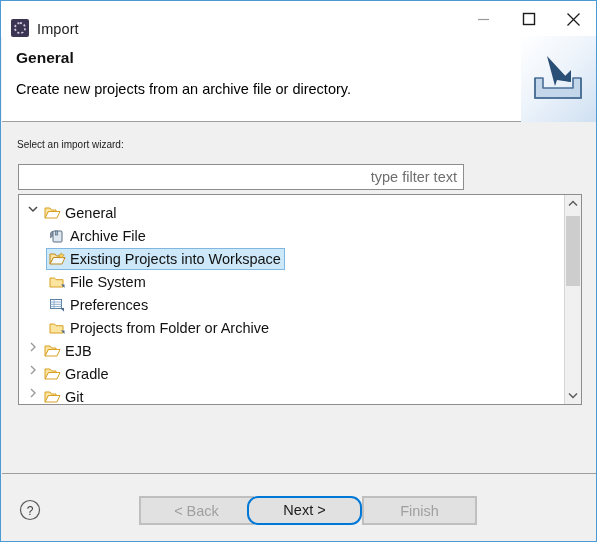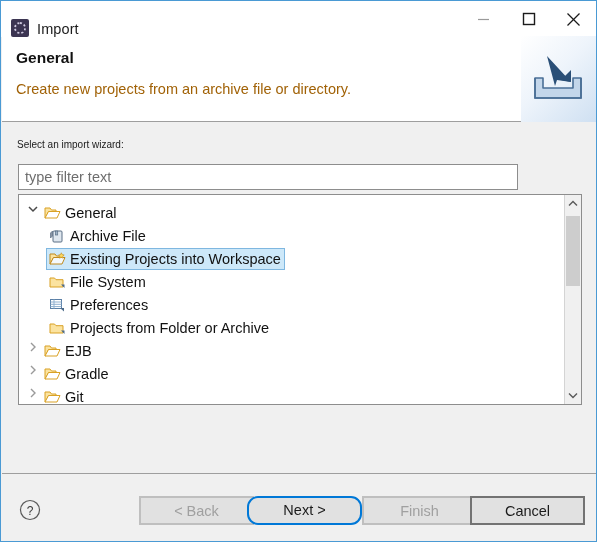--- a/index.html
+++ b/index.html
@@ -92,21 +92,21 @@
     position: absolute;
     left: 14px; top: 12px;
     font-size: 15.5px;
     font-weight: bold;
     color: #111111;
   }
   .banner-desc {
     position: absolute;
     left: 14px; top: 44px;
     font-size: 14.5px;
-    color: #a16207;
+    color: #000000;
   }
   .banner-img {
     position: absolute;
     right: 0px; top: -1px;
     width: 76px;
     height: 86px;
     background: linear-gradient(135deg,#ffffff 0%,#eef4fb 45%,#cfe0f2 100%);
   }
   .banner-img svg { position: absolute; left: 6px; top: 12px; }
 
@@ -120,30 +120,31 @@
   }
   .field-label {
     position: absolute;
     left: 15px; top: 16px;
     font-size: 10px;
     color: #1b1b1b;
   }
   .filter-input {
     position: absolute;
     left: 16px; top: 41px;
-    width: 500px;
+    width: 446px;
     height: 26px;
     box-sizing: border-box;
     background: #ffffff;
     border: 1px solid #8d8d8d;
     font-family: "Liberation Sans", sans-serif;
     font-size: 14.5px;
     color: #1b1b1b;
     padding: 0 6px;
     outline: none;
+    text-align: right;
   }
   .filter-input::placeholder { color: #6e6e6e; opacity: 1; }
 
   .tree-panel {
     position: absolute;
     left: 16px; top: 71px;
     width: 564px;
     height: 211px;
     box-sizing: border-box;
     background: #ffffff;
@@ -475,16 +476,15 @@
   <div class="footer">
     <div class="help-btn">
       <svg width="22" height="22" viewBox="0 0 22 22">
         <circle cx="11" cy="11" r="9.5" fill="none" stroke="#5a5a5a" stroke-width="1.2"></circle>
         <text x="11" y="15.5" font-family="Liberation Sans, sans-serif" font-size="12" fill="#3a3a3a" text-anchor="middle">?</text>
       </svg>
     </div>
     <button class="btn disabled" id="btn-back">&lt; Back</button>
     <button class="btn focused" id="btn-next">Next &gt;</button>
     <button class="btn disabled" id="btn-finish">Finish</button>
-    <button class="btn" id="btn-cancel">Cancel</button>
   </div>
 
 </div>
 
 </body></html>

